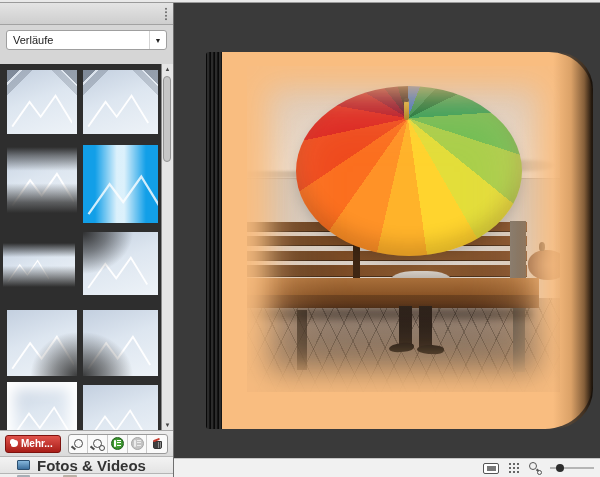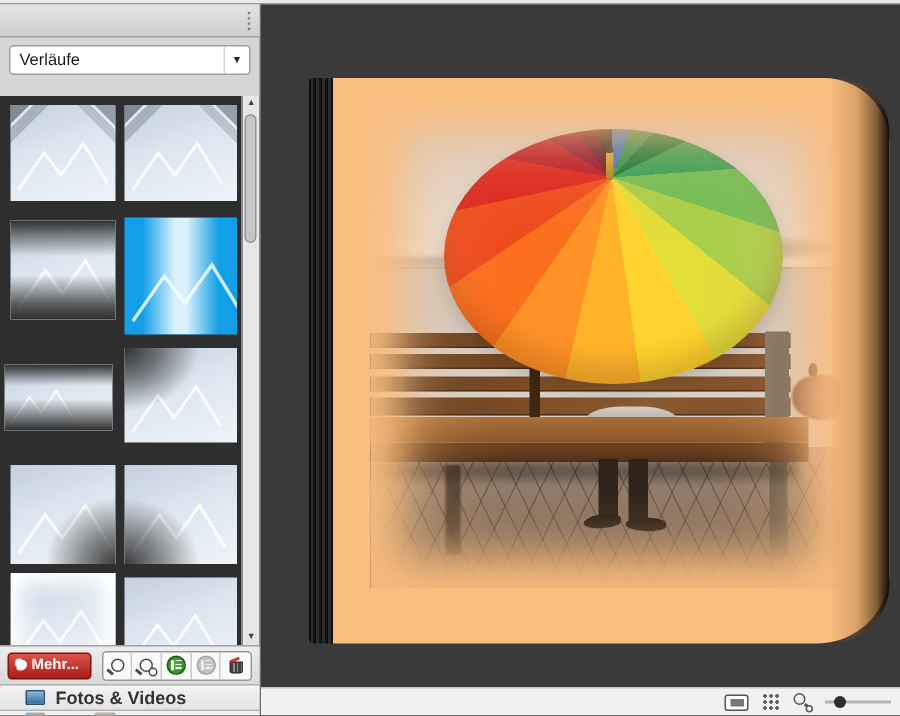--- a/index.html
+++ b/index.html
@@ -99,21 +99,21 @@
   .trash .can { position:absolute; left:0; bottom:0; width:9px; height:8px;
     background:repeating-linear-gradient(90deg,#3f3f3f 0 1.6px,#8c8c8c 1.6px 2.4px);
     border:1px solid #333; border-radius:0 0 2px 2px; }
   .trash .lid { position:absolute; left:0; top:1px; width:7px; height:2.4px;
     background:#c4392c; transform:rotate(-22deg); border-radius:1px; }
 
   
   .acc-bar { position:absolute; left:0; right:0; height:17px;
     background:linear-gradient(#f3f3f3,#e4e4e4); border-top:1px solid #b5b5b5;
     display:flex; align-items:center; padding-left:17px; gap:7px;
-    font-size:12px; font-weight:bold; color:#333; }
+    font-size:15px; font-weight:bold; color:#333; }
   .acc-fotos { top:453px; }
   .acc-partial { top:470px; height:4px; background:#f0f0f0; }
   .acc-icon { width:13px; height:10px; border-radius:1px;
     background:linear-gradient(#86b7dc,#3c6f9d); border:1px solid #2c4f70; }
   .sliver { position:absolute; top:1px; height:3px; background:#a7aeb5; border-radius:1px; }
 
   
   .canvas { position:absolute; left:174px; top:3px; width:426px; height:455px;
     background:#3a3a3a; overflow:hidden; }
   .page-stack { position:absolute; left:32px; top:49px; width:17px; height:377px;

